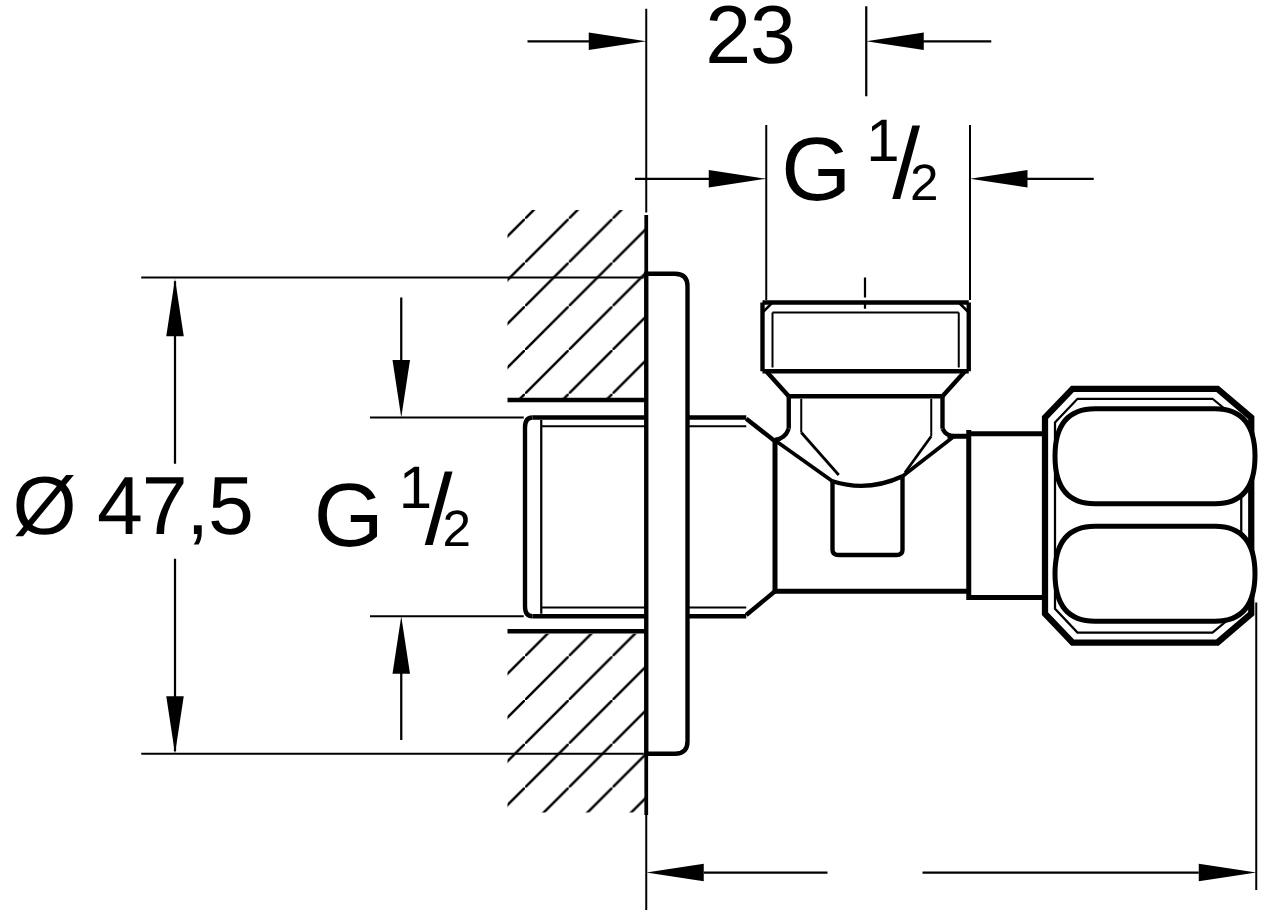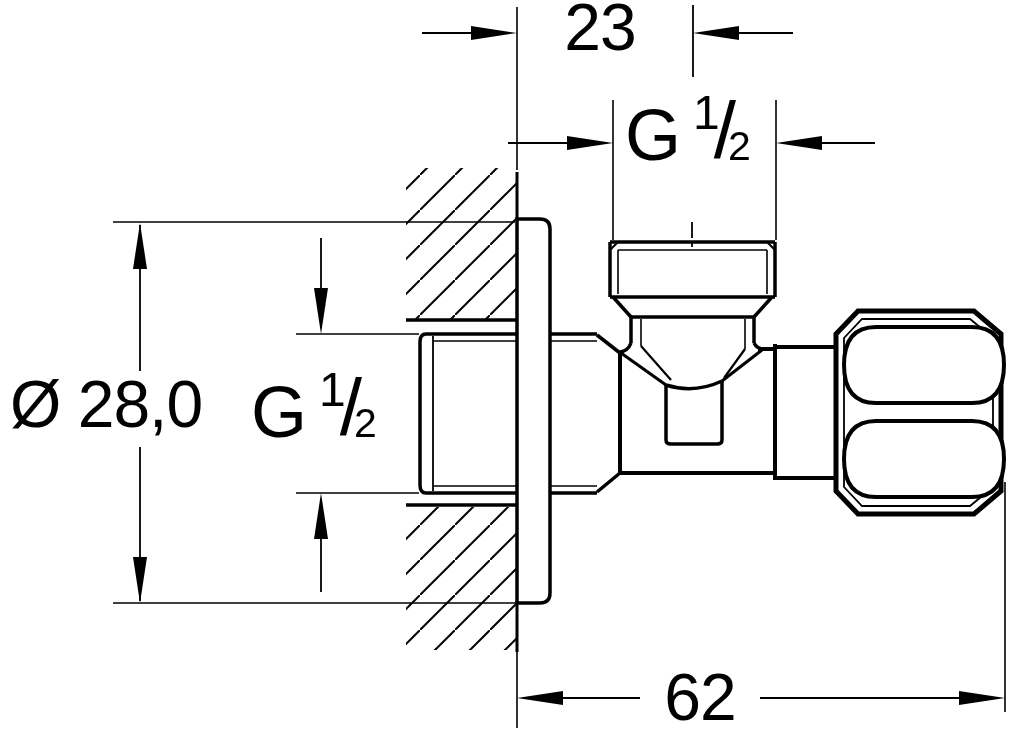--- a/index.html
+++ b/index.html
@@ -214,21 +214,20 @@
       <polygon points="1005,698 959,691 959,705" fill="#000" stroke="none"></polygon>
     </g>
   </svg>
 
   <div class="dim-text num center120" style="left:540px; top:-6px;">23</div>
 
   <div class="dim-text gcluster" style="left:625px; top:93px; background:transparent;">
     <span class="g-letter">G</span><span class="g-sup">1</span><span class="g-slash">/</span><span class="g-sub">2</span>
   </div>
 
-  <div class="dim-text num" style="left:10px; top:371px;">Ø 28,0</div>
+  <div class="dim-text num" style="left:10px; top:371px;">Ø 47,5</div>
 
   <div class="dim-text gcluster" style="left:251px; top:370px;">
     <span class="g-letter">G</span><span class="g-sup">1</span><span class="g-slash">/</span><span class="g-sub">2</span>
   </div>
 
-  <div class="dim-text num center120" style="left:640px; top:664px;">62</div>
 
 </div>
 
 </body></html>

